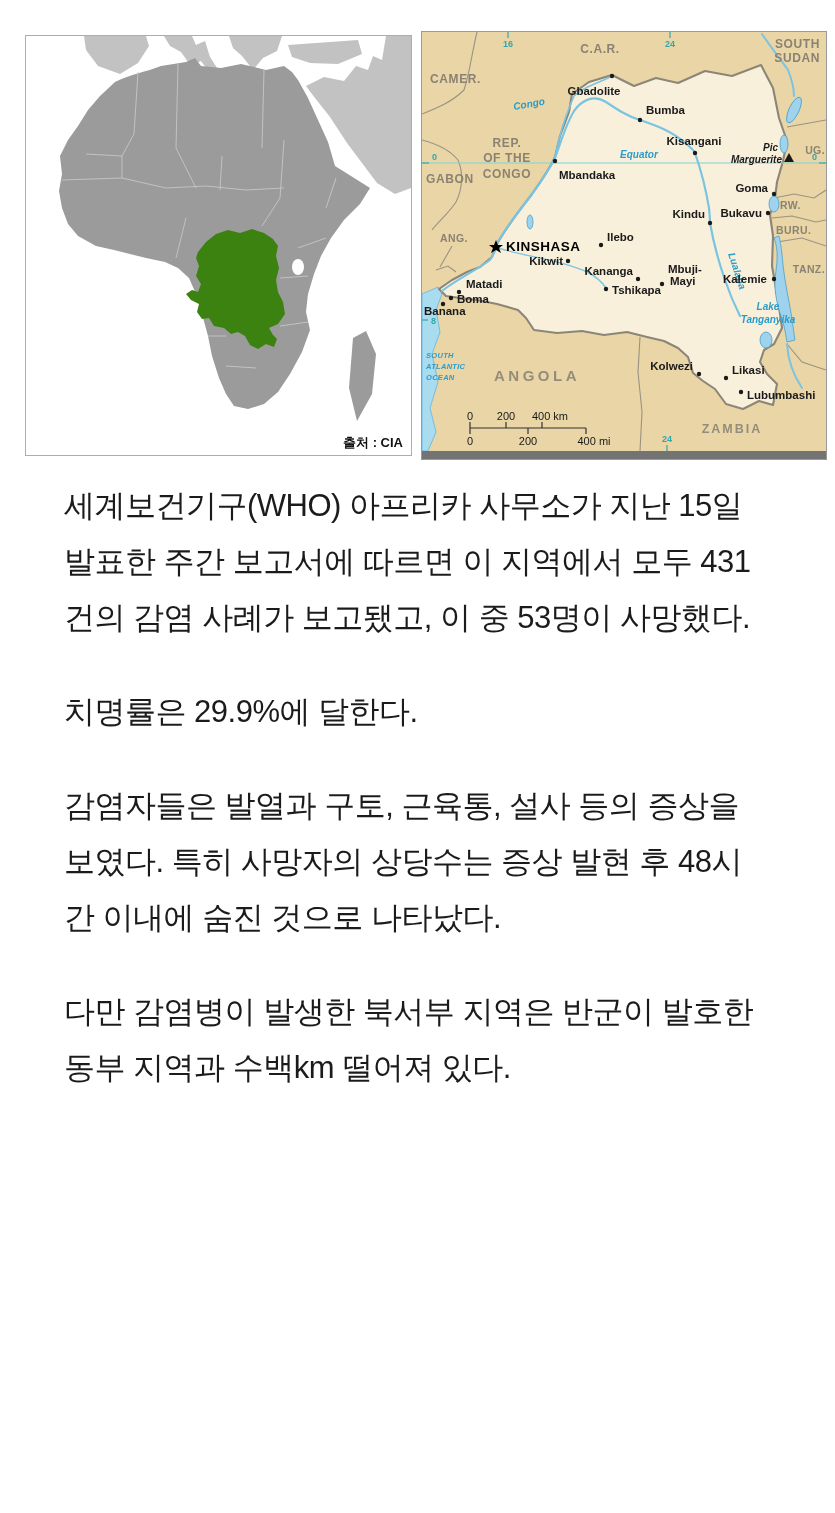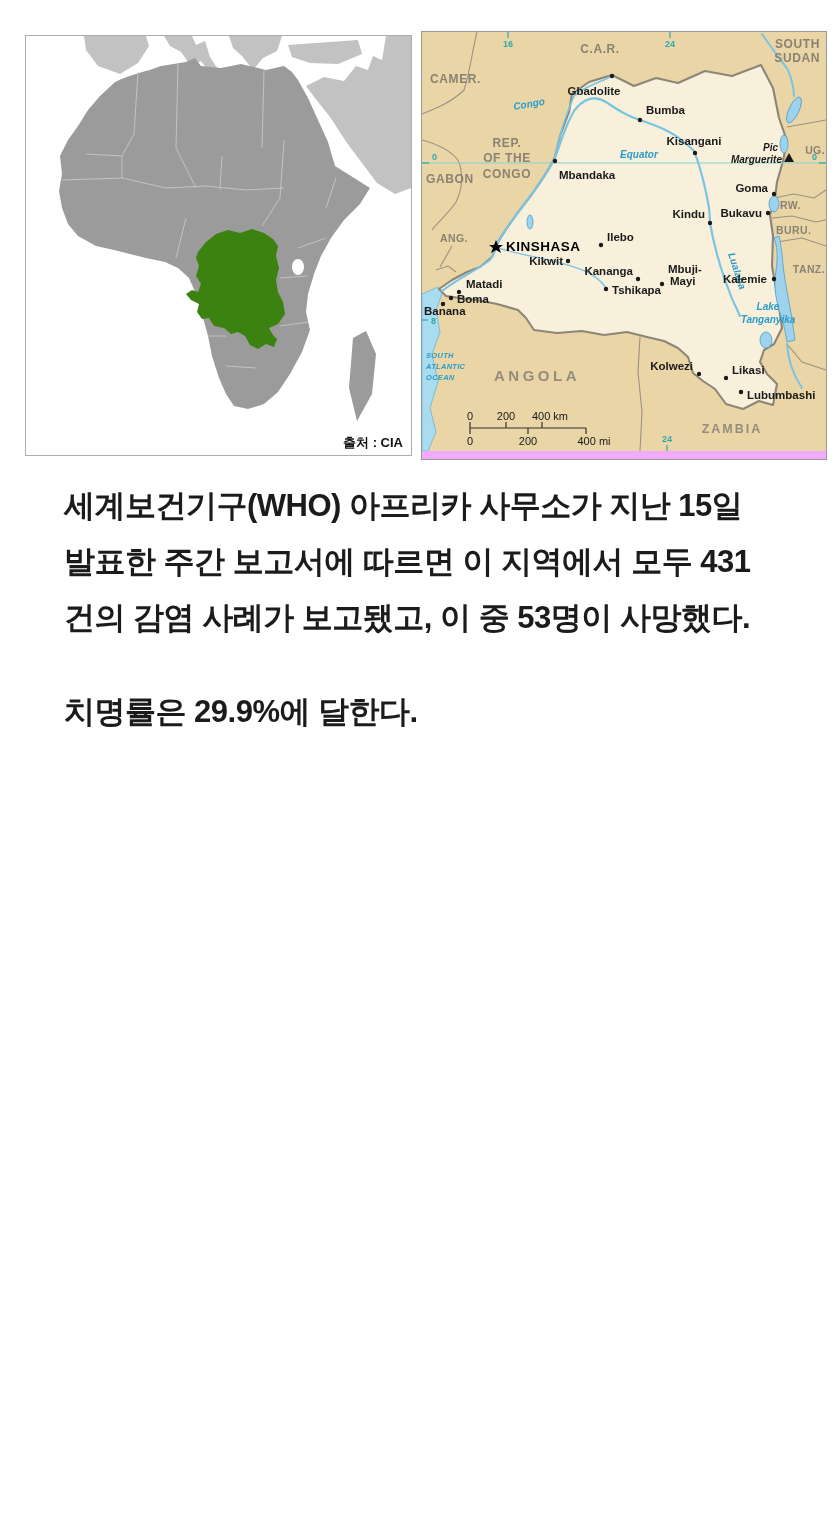--- a/index.html
+++ b/index.html
@@ -1,39 +1,39 @@
 <!DOCTYPE html>
 <html><head>
 <meta charset="utf-8">
 <style>
   html,body{margin:0;padding:0;background:#ffffff;}
   .page{position:relative;width:835px;height:1513px;background:#ffffff;overflow:hidden;
         font-family:"Liberation Sans","DejaVu Sans",sans-serif;}
   .maps-row{position:absolute;top:31px;left:21px;display:flex;gap:5px;}
-  .map-frame{border:1px solid #adadad;background:#f0abfc;}
+  .map-frame{border:1px solid #adadad;background:#737373;}
   .map-frame svg{display:block;}
 
   
   .city{font:bold 11.5px "Liberation Sans",sans-serif;fill:#1a1a1a;}
   .capital{font:bold 13.5px "Liberation Sans",sans-serif;fill:#000;letter-spacing:.5px;}
   .country{font:bold 12px "Liberation Sans",sans-serif;fill:#8a8272;letter-spacing:.6px;}
   .country-sm{font:bold 10.5px "Liberation Sans",sans-serif;fill:#8a8272;letter-spacing:.4px;}
   .country-lg{font:bold 15px "Liberation Sans",sans-serif;fill:#958d7c;letter-spacing:3.5px;}
   .country-md{font:bold 12.5px "Liberation Sans",sans-serif;fill:#958d7c;letter-spacing:2px;}
   .riverlbl{font:italic bold 10px "Liberation Sans",sans-serif;fill:#2b9cc9;}
   .lakelbl{font:italic bold 10px "Liberation Sans",sans-serif;fill:#2b9cc9;}
   .oceanlbl{font:italic bold 7.5px "Liberation Sans",sans-serif;fill:#2b9cc9;letter-spacing:.3px;}
   .peaklbl{font:italic bold 10px "Liberation Sans",sans-serif;fill:#1a1a1a;}
   .gratlbl{font:bold 9px "Liberation Sans",sans-serif;fill:#2fa8ad;}
   .scalelbl{font:11px "Liberation Sans",sans-serif;fill:#1a1a1a;}
   .srclbl{font:bold 13px "Liberation Sans",sans-serif;fill:#111;}
 
   .article{position:absolute;left:64px;top:478px;width:714px;}
   .article p{margin:0 0 38px 0;font-size:31px;line-height:56px;color:#1b1b1b;
-             letter-spacing:-0.5px;word-break:keep-all;font-weight:bold;}
+             letter-spacing:-0.5px;word-break:keep-all;}
 </style>
 </head>
 <body>
 
 <div class="page">
 
   <div class="maps-row">
 
     <figure class="map-frame" style="margin:4px">
       <svg width="385" height="419" viewBox="0 0 385 419">
@@ -256,15 +256,17 @@
           <text class="scalelbl" x="106" y="413" text-anchor="middle">200</text>
           <text class="scalelbl" x="172" y="413" text-anchor="middle">400 mi</text>
         </g>
       </svg>
     </figure>
   </div>
 
   <div class="article">
     <p>세계보건기구(WHO) 아프리카 사무소가 지난 15일 발표한 주간 보고서에 따르면 이 지역에서 모두 431 건의 감염 사례가 보고됐고, 이 중 53명이 사망했다.</p>
     <p>치명률은 29.9%에 달한다.</p>
+    <p>감염자들은 발열과 구토, 근육통, 설사 등의 증상을 보였다. 특히 사망자의 상당수는 증상 발현 후 48시 간 이내에 숨진 것으로 나타났다.</p>
+    <p>다만 감염병이 발생한 북서부 지역은 반군이 발호한 동부 지역과 수백km 떨어져 있다.</p>
   </div>
 
 </div>
 
 </body></html>

